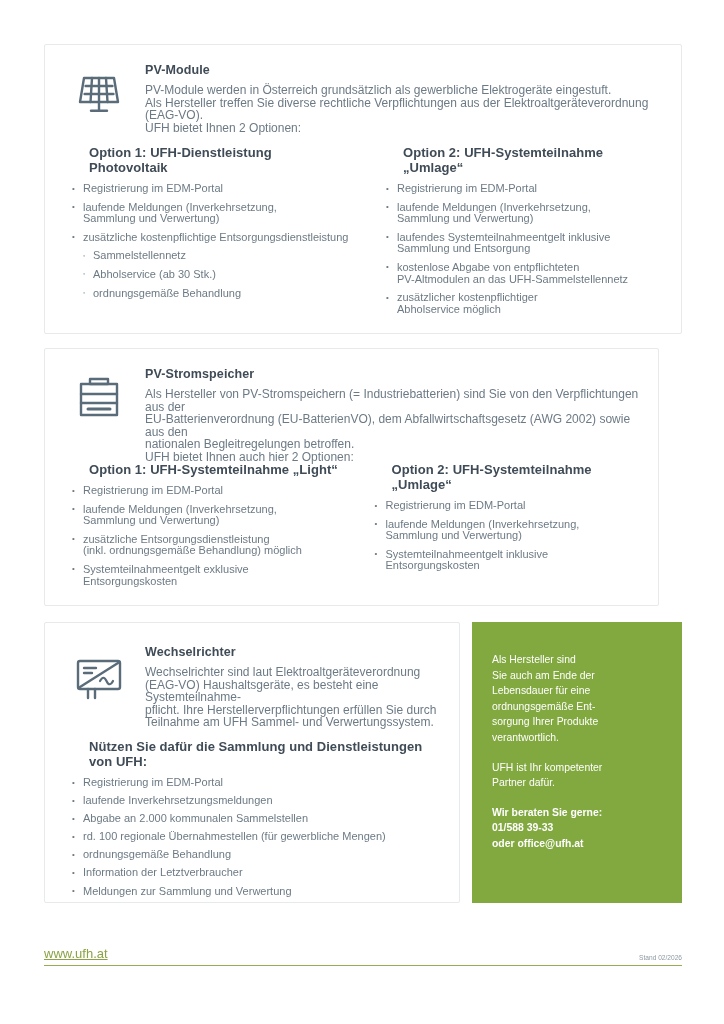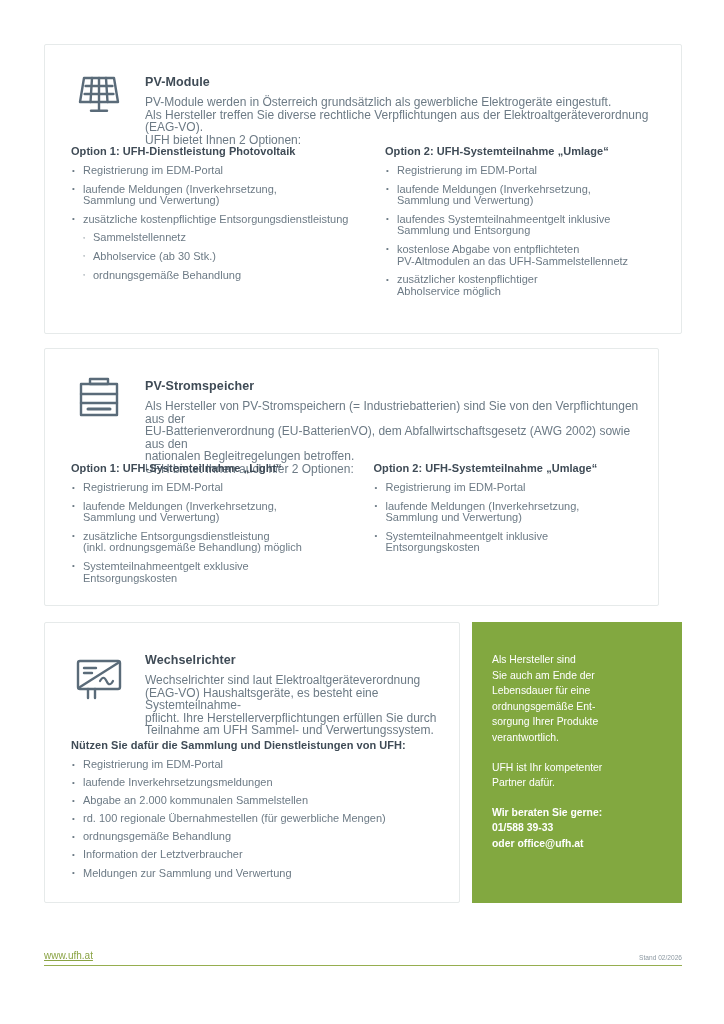--- a/index.html
+++ b/index.html
@@ -37,21 +37,21 @@
     left: 26px;
     top: 20px;
     width: 56px;
     height: 56px;
   }
   .icon-box svg { display: block; width: 56px; height: 56px; }
 
   .head-text {
     position: absolute;
     left: 100px;
-    top: 30px;
+    top: 18px;
     right: 18px;
   }
 
   .card-title {
     font-size: 12.5px;
     font-weight: bold;
     color: #3f4b56;
     letter-spacing: 0.1px;
     margin: 0 0 7px 0;
   }
@@ -69,24 +69,24 @@
     position: absolute;
     left: 26px;
     right: 18px;
     display: flex;
     gap: 0px;
   }
   .opt-col { width: 50%; padding-right: 14px; }
   .opt-col.right { padding-left: 18px; padding-right: 0; }
 
   .opt-title {
-    font-size: 11px;
+    font-size: 13px;
     font-weight: bold;
     color: #3f4b56;
-    margin: 0 0 8px 0;
+    margin: 0 0 8px 18px;
     letter-spacing: 0.05px;
   }
 
   ul.bullets {
     list-style: none;
     margin: 0;
     padding: 0;
   }
   ul.bullets > li {
     position: relative;
@@ -147,21 +147,21 @@
   }
   .footer-rule {
     position: absolute;
     left: 0; right: 0; bottom: 0;
     height: 1.4px;
     background: #96ae4f;
   }
   .footer-url {
     position: absolute;
     left: 0; bottom: 5px;
-    font-size: 10px;
+    font-size: 13px;
     color: #8aa344;
   }
   .footer-stand {
     position: absolute;
     right: 0; bottom: 5px;
     font-size: 6.6px;
     color: #8d99a2;
   }
 </style>
 </head>
@@ -274,21 +274,21 @@
         <svg viewBox="0 0 56 56" fill="none" stroke="#5a6b79" stroke-width="2.4" stroke-linejoin="round" stroke-linecap="round">
           <rect x="7" y="12" width="42" height="28" rx="2"></rect>
           <path d="M47 14 L9 38"></path>
           <path d="M13 19 L25 19"></path>
           <path d="M13 24 L21 24"></path>
           <path d="M29 32 Q32.5 25.5 35.5 32 Q38.5 38.5 42 32" stroke-width="2.2"></path>
           <path d="M17 40 L17 49"></path>
           <path d="M24 40 L24 49"></path>
         </svg>
       </div>
-      <div class="head-text" style="top:30px;">
+      <div class="head-text" style="top:22px;">
         <h2 class="card-title">Wechselrichter</h2>
         <p class="card-intro">Wechselrichter sind laut Elektroaltgeräteverordnung
 (EAG-VO) Haushaltsgeräte, es besteht eine Systemteilnahme-
 pflicht. Ihre Herstellerverpflichtungen erfüllen Sie durch
 Teilnahme am UFH Sammel- und Verwertungssystem.</p>
       </div>
     </div>
 
     <div class="wide-list" style="top:116px; left:26px; right:18px;">
       <h3 class="opt-title">Nützen Sie dafür die Sammlung und Dienstleistungen von UFH:</h3>

